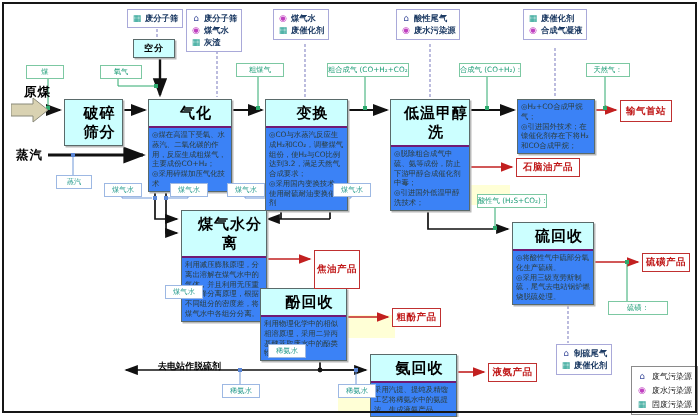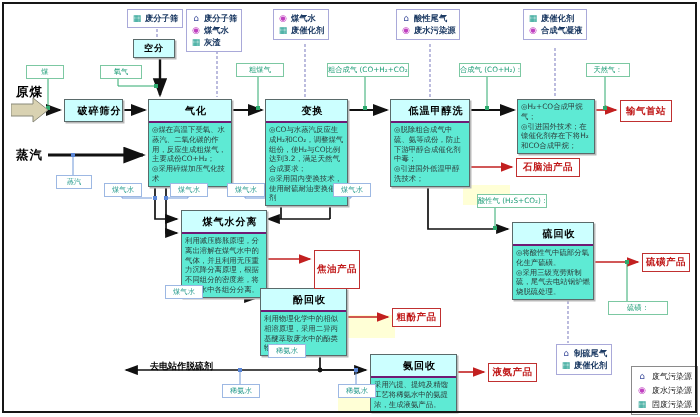--- a/index.html
+++ b/index.html
@@ -1,22 +1,22 @@
 <!DOCTYPE html>
 <html><head>
 <meta charset="utf-8">
 <style>
   html,body{margin:0;padding:0;background:#fff;}
   .canvas{position:relative;width:700px;height:417px;background:#fff;overflow:hidden;
           font-family:"DejaVu Sans","Liberation Sans",sans-serif;}
   .frame{position:absolute;left:2px;top:2px;right:3px;bottom:4px;border:2px solid #161616;pointer-events:none;}
   .wires{position:absolute;left:0;top:0;width:700px;height:417px;}
   .ypatch{position:absolute;background:#ffffcf;opacity:.85;}
-  .pbox{position:absolute;border:1px solid #5a6a6a;background:#5eead4;box-shadow:1.5px 1.5px 0 #b9b9b9;}
-  .pbox .hd{background:#ccffff;font-weight:bold;text-align:center;font-size:10px;color:#000;
+  .pbox{position:absolute;border:1px solid #5a6a6a;background:#3b82f6;box-shadow:1.5px 1.5px 0 #b9b9b9;}
+  .pbox .hd{background:#ccffff;font-weight:bold;text-align:center;font-size:15px;color:#000;
             padding:4px 0 3px 12px;letter-spacing:1px;}
   .pbox .hd.b{border-bottom:2px solid #701a75;}
   .pbox .dt{font-size:7.4px;line-height:1.32;color:#2c3d3b;padding:2px 3px;white-space:pre-line;}
   .pbox.sm .hd{font-size:9px;padding:2px 0;}
   .redbox{position:absolute;border:1.6px solid #c03030;color:#c01818;font-weight:bold;font-size:9.5px;
           text-align:center;background:#fff;padding:4px 1px 3px 1px;letter-spacing:.5px;}
   .glabel{position:absolute;border:1px solid #7cc8a2;color:#1f9e77;background:#fff;font-size:7.3px;
           height:12px;line-height:12px;text-align:center;white-space:nowrap;overflow:hidden;}
   .blabel{position:absolute;border:1px solid #9db8e3;color:#2a9d8f;background:#fff;font-size:7.3px;
           height:12px;line-height:12px;text-align:center;white-space:nowrap;overflow:hidden;}
@@ -133,26 +133,26 @@
     <g stroke="#8f8fc9" stroke-width="1.2" stroke-dasharray="3,2" fill="none">
       <path d="M157,29 V38"></path>
       <path d="M217,51 V97"></path>
       <path d="M305,44 V97"></path>
       <path d="M430,44 V97"></path>
       <path d="M555,48 V97"></path>
       <path d="M568,296 V343"></path>
     </g>
   </svg>
 
-  <div class="inlabel" style="left:16px;top:84px">原煤</div>
+  <div class="inlabel" style="left:24px;top:84px">原煤</div>
   <svg class="blockarrow" style="left:11px;top:97px" width="40" height="26">
     <polygon points="0,7 22,7 22,1 37,13 22,25 22,19 0,19" fill="#d9d2b2" stroke="#8a8a7a" stroke-width="1"></polygon>
   </svg>
   <div class="inlabel" style="left:16px;top:147px">蒸汽</div>
-  <div class="note" style="left:150px;top:360px">去电站作脱硫剂</div>
+  <div class="note" style="left:158px;top:360px">去电站作脱硫剂</div>
 
   <div class="pbox" style="left:64px;top:99px;width:57px">
     <div class="hd">破碎筛分</div>
   </div>
   <div class="pbox sm" style="left:133px;top:39px;width:40px">
     <div class="hd">空分</div>
   </div>
   <div class="pbox" style="left:148px;top:99px;width:82px">
     <div class="hd b">气化</div>
     <div class="dt">◎煤在高温下受氧、水蒸汽、二氧化碳的作用，反应生成粗煤气，主要成份CO+H₂；

